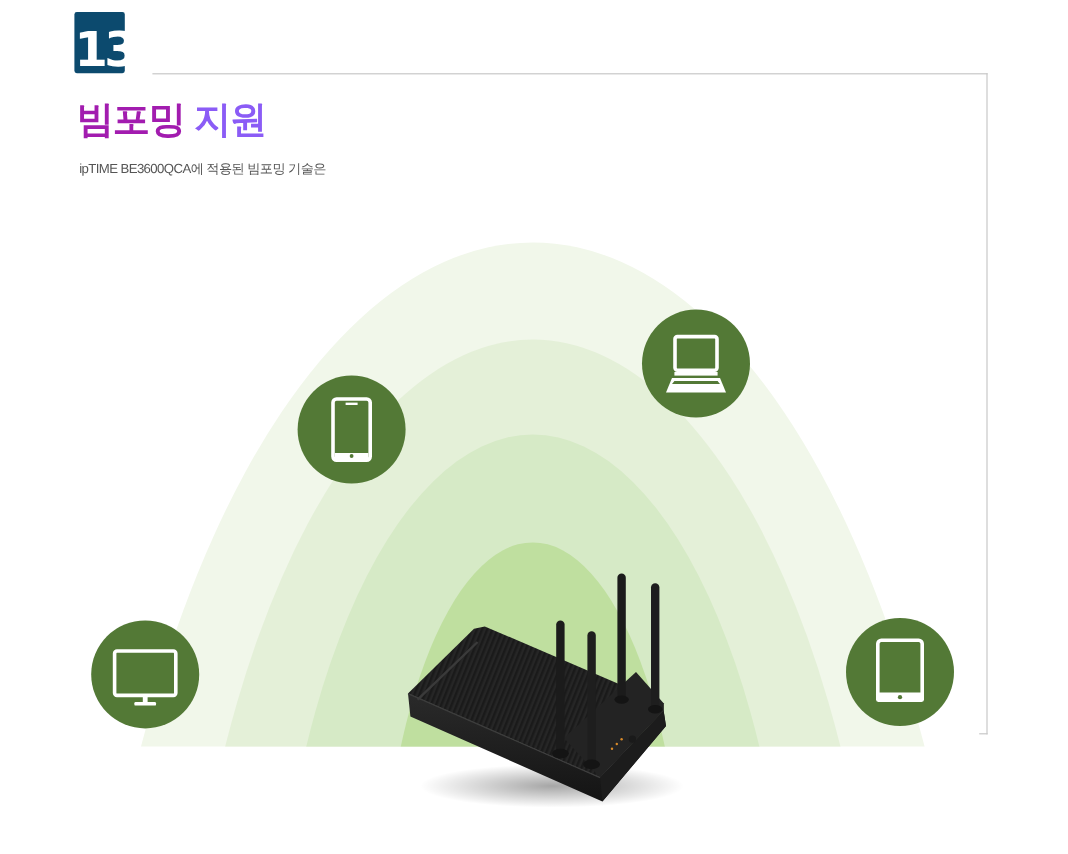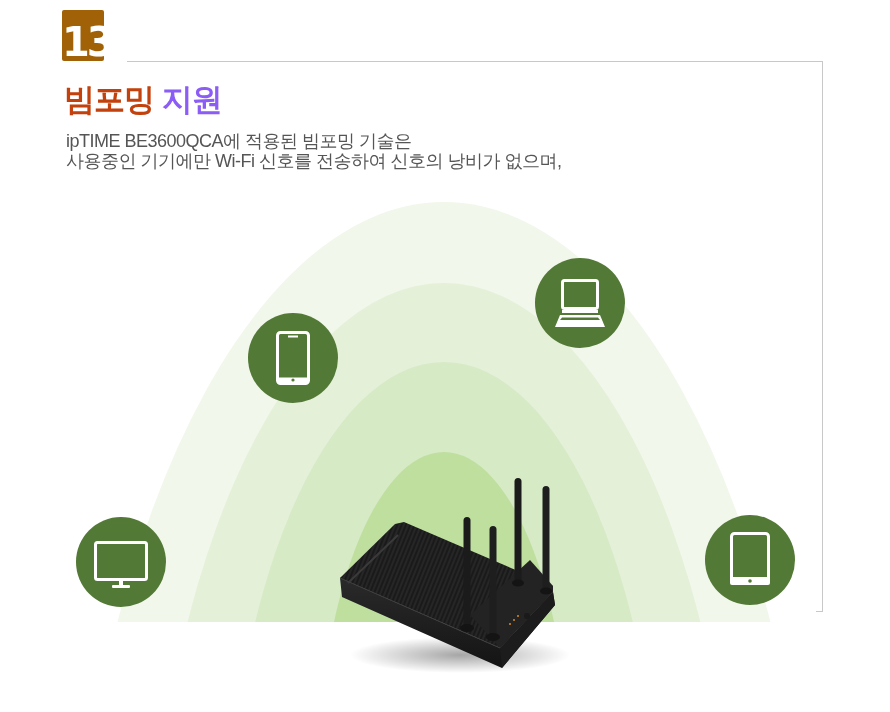--- a/index.html
+++ b/index.html
@@ -1,25 +1,25 @@
 <!DOCTYPE html>
 <html><head>
 <meta charset="utf-8">
 <style>
   html,body{margin:0;padding:0;background:#ffffff;}
   body{width:890px;height:712px;position:relative;overflow:hidden;font-family:"Liberation Sans","DejaVu Sans",sans-serif;}
-  .num-box{position:absolute;left:62px;top:10px;width:42px;height:51px;background:#a16207;border-radius:2px;}
+  .num-box{position:absolute;left:62px;top:10px;width:42px;height:51px;background:#0c4a6e;border-radius:2px;}
   .num-box span{position:absolute;left:0;right:0;bottom:-4px;text-align:center;color:#fff;font-family:"DejaVu Sans","Liberation Sans",sans-serif;font-weight:bold;font-size:40px;letter-spacing:-3px;line-height:46px;}
   .frame-top{position:absolute;left:127px;top:61px;width:696px;height:1px;background:#c8c8c8;}
   .frame-right{position:absolute;left:822px;top:61px;width:1px;height:551px;background:#c8c8c8;}
   .frame-hook{position:absolute;left:816px;top:611px;width:7px;height:1px;background:#c8c8c8;}
   .title{position:absolute;left:64px;top:80px;font-size:31px;font-weight:bold;letter-spacing:-1px;line-height:40px;margin:0;}
-  .title .g{color:#c2410c;font-family:Liberation Mono, monospace;}
+  .title .g{color:#a21caf;font-family:Liberation Mono, monospace;}
   .title .k{color:#8b5cf6;}
-  .desc{position:absolute;left:66px;top:132px;font-size:18px;color:#555555;line-height:19.5px;letter-spacing:-0.5px;}
+  .desc{position:absolute;left:66px;top:132px;font-size:11px;color:#555555;line-height:19.5px;letter-spacing:-0.5px;}
   .desc div{white-space:nowrap;}
   .arc{position:absolute;border-radius:50% 50% 0 0 / 100% 100% 0 0;}
   .arc-clip{position:absolute;left:0;top:0;width:890px;height:622px;overflow:hidden;}
   .device{position:absolute;width:90px;height:90px;border-radius:50%;background:#537936;}
   .device svg{position:absolute;left:0;top:0;}
   .router{position:absolute;left:330px;top:470px;}
 </style>
 </head>
 <body>
 
@@ -31,21 +31,20 @@
 <div class="frame-right"></div>
 <div class="frame-hook"></div>
 
 <h1 class="title">
   <span class="g">빔포밍</span>
   <span class="k">지원</span>
 </h1>
 
 <div class="desc">
   <div>ipTIME BE3600QCA에 적용된 빔포밍 기술은</div>
-  <div>사용중인 기기에만 Wi-Fi 신호를 전송하여 신호의 낭비가 없으며,</div>
 </div>
 
 <div class="arc-clip">
   <div class="arc" style="left:67px;top:202px;width:754px;height:840px;background:#f1f7ea;"></div>
   <div class="arc" style="left:148px;top:283px;width:592px;height:678px;background:#e4f0d8;"></div>
   <div class="arc" style="left:226px;top:362px;width:436px;height:520px;background:#d6eac6;"></div>
   <div class="arc" style="left:317px;top:452px;width:254px;height:340px;background:#bfdf9f;"></div>
 </div>
 
 <div class="device" style="left:248px;top:313px;">

